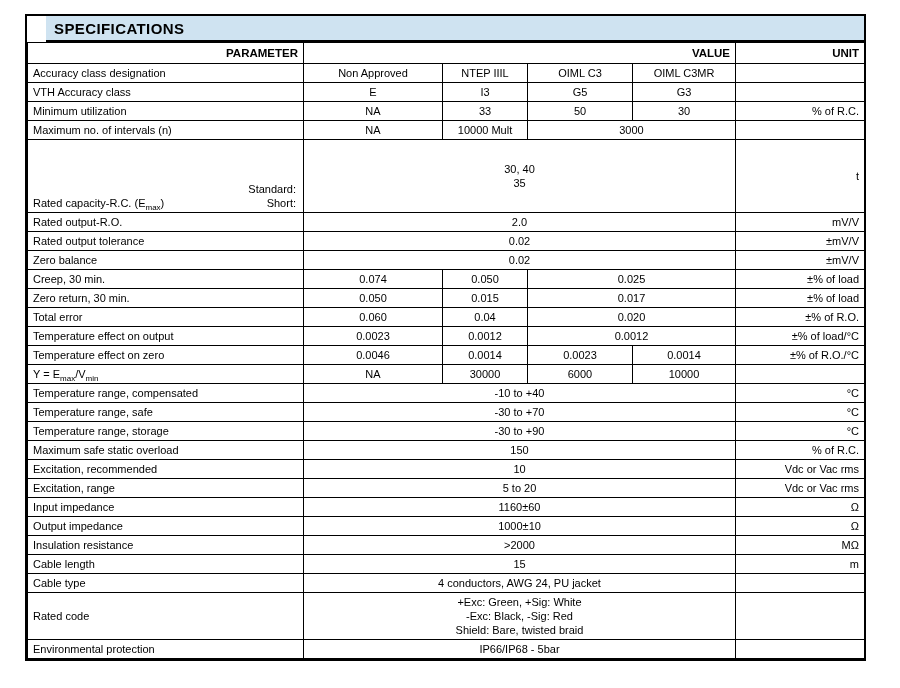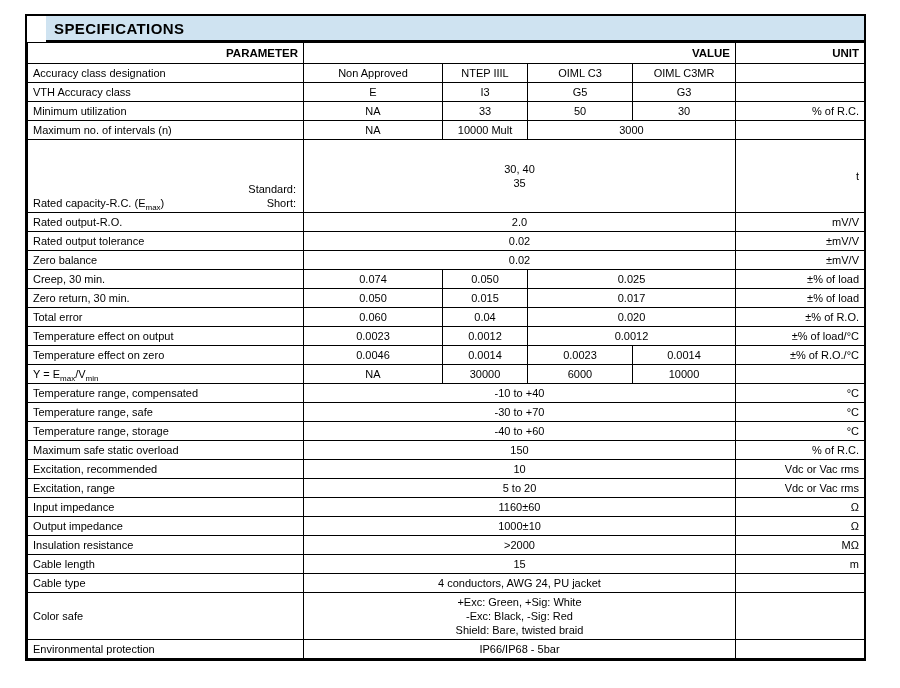--- a/index.html
+++ b/index.html
@@ -189,21 +189,21 @@
             <td class="val" colspan="4">-10 to +40</td>
             <td class="unit">°C</td>
           </tr>
           <tr>
             <td class="param">Temperature range, safe</td>
             <td class="val" colspan="4">-30 to +70</td>
             <td class="unit">°C</td>
           </tr>
           <tr>
             <td class="param">Temperature range, storage</td>
-            <td class="val" colspan="4">-40 to +60</td>
+            <td class="val" colspan="4">-30 to +90</td>
             <td class="unit">°C</td>
           </tr>
           <tr>
             <td class="param">Maximum safe static overload</td>
             <td class="val" colspan="4">150</td>
             <td class="unit">% of R.C.</td>
           </tr>
           <tr>
             <td class="param">Excitation, recommended</td>
             <td class="val" colspan="4">10</td>
@@ -233,21 +233,21 @@
             <td class="param">Cable length</td>
             <td class="val" colspan="4">15</td>
             <td class="unit">m</td>
           </tr>
           <tr>
             <td class="param">Cable type</td>
             <td class="val" colspan="4">4 conductors, AWG 24, PU jacket</td>
             <td class="unit"></td>
           </tr>
           <tr>
-            <td class="param">Color safe</td>
+            <td class="param">Rated code</td>
             <td class="val" colspan="4">
               <div>+Exc: Green, +Sig: White</div>
               <div>-Exc: Black, -Sig: Red</div>
               <div>Shield: Bare, twisted braid</div>
             </td>
             <td class="unit"></td>
           </tr>
           <tr>
             <td class="param">Environmental protection</td>
             <td class="val" colspan="4">IP66/IP68 - 5bar</td>

